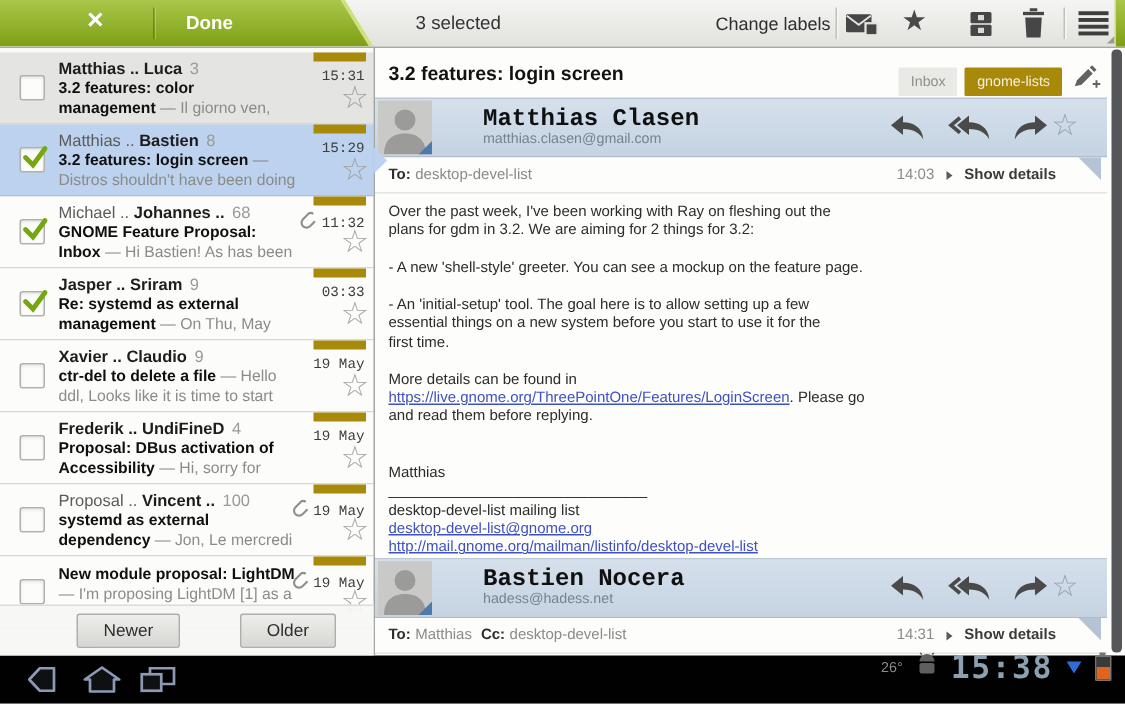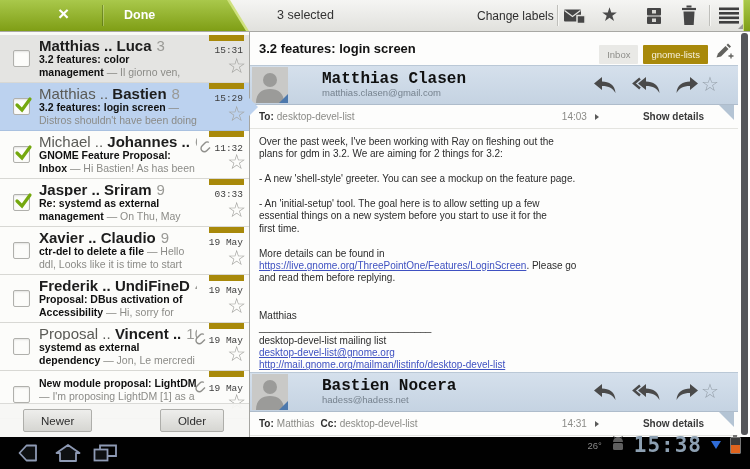--- a/index.html
+++ b/index.html
@@ -31,35 +31,35 @@
   #rows{position:absolute;top:4px;left:0;right:0;}
   .row{position:relative;height:47px;border-bottom:1px solid #d8d8d4;background:#fcfcfa;}
   .row.read{background:#e4e4e2;}
   .row.selected{background:#bcd2ef;border-color:#a9c1e0;}
   .row.selected::after{content:"";position:absolute;right:-9px;top:50%;margin-top:-9px;width:0;height:0;
      border-left:9px solid #bcd2ef;border-top:9px solid transparent;border-bottom:9px solid transparent;z-index:8;}
   .cb{position:absolute;left:13px;top:15px;width:15px;height:15px;background:#fcfcfa;
       border:1px solid #b0b0ac;border-radius:2px;box-shadow:inset 0 1px 2px rgba(0,0,0,.10);}
   .cb svg{position:absolute;left:-1px;top:-3px;}
   .rmain{position:absolute;left:39px;top:5px;width:158px;overflow:hidden;}
-  .senders{font-size:15px;line-height:12px;color:#5a5a56;white-space:nowrap;overflow:hidden;}
+  .senders{font-size:11px;line-height:12px;color:#5a5a56;white-space:nowrap;overflow:hidden;}
   .senders .sb{font-weight:bold;color:#1d1d1d;}
   .cnt{color:#9a9a96;margin-left:5px;}
   .subline{margin-top:1px;font-size:10.5px;line-height:12.5px;max-height:25px;overflow:hidden;}
   .subj{font-weight:bold;color:#101010;}
   .snip{color:#8b8b87;}
   .lbar{position:absolute;right:5px;top:0;width:35px;height:6px;background:#a8890a;}
   .rtime{position:absolute;right:6px;top:10px;display:flex;align-items:center;gap:3px;
          font-size:9.5px;color:#3d3d3d;font-family:Liberation Mono, monospace;}
   .rstar{position:absolute;right:3px;top:20px;font-size:21px;line-height:22px;color:#a2a29e;}
   .pager{position:absolute;left:0;right:0;bottom:0;height:33px;background:rgba(247,247,244,.94);
          border-top:1px solid rgba(205,205,200,.65);z-index:9;}
   .pbtn{position:absolute;top:5px;height:23px;line-height:22px;padding:0 17px;font-size:11.5px;color:#2d2d2d;
         background:linear-gradient(#eeeeec,#d6d6d2);border:1px solid #aeaeaa;border-radius:2px;
-        font-family:"Liberation Sans",sans-serif;}
+        font-family:"Liberation Sans",sans-serif;margin-left:28px;}
   .pbtn.newer{left:23px;}
   .pbtn.older{right:25px;}
   .divider{position:absolute;left:249px;top:31px;width:1px;height:406px;background:#a5a5a1;z-index:5;}
   
   .reader{position:absolute;left:250px;top:31px;width:491px;height:406px;background:#fdfdfc;overflow:hidden;}
   .reader-head{position:relative;height:34px;}
   .rtitle{position:absolute;left:9px;top:10px;font-size:13px;font-weight:bold;color:#121212;}
   .chips{position:absolute;right:33px;top:14px;display:flex;gap:5px;}
   .chip{font-size:9.5px;line-height:15px;padding:2px 8px;border-radius:1px;white-space:nowrap;}
   .chip.gray{background:#e9e9e6;color:#8e8e8a;}
@@ -74,21 +74,21 @@
   .memail{position:absolute;left:72px;top:21px;font-size:9.5px;color:#76828e;}
   .micon{position:absolute;top:9px;}
   .bstar{position:absolute;left:451px;top:5px;font-size:20px;color:#97a1ab;line-height:26px;}
   .to-row{position:relative;height:23px;width:488px;background:#fdfdfc;border-bottom:1px solid #e4e4e0;}
   .to-left{position:absolute;left:9px;top:6px;font-size:10px;color:#8a8a86;display:flex;gap:6px;white-space:nowrap;}
   .to-left b{color:#2e2e2e;}
   .to-left .pair{display:flex;gap:3px;}
   .to-right{position:absolute;right:34px;top:6px;display:flex;gap:8px;align-items:center;font-size:10px;}
   .t-time{color:#8a8a86;}
   .caret{width:0;height:0;border-left:4px solid #5a5a5a;border-top:3.5px solid transparent;border-bottom:3.5px solid transparent;}
-  .t-details{font-weight:bold;color:#3a3a3a;margin-left:36px;}
+  .t-details{font-weight:bold;color:#3a3a3a;}
   .fold{position:absolute;right:4px;top:0;width:0;height:0;
         border-top:15px solid #b4c4d4;border-left:15px solid transparent;}
   .mbody{padding:7px 10px 0 9px;font-size:10px;line-height:12.4px;color:#2c2c2c;
          white-space:pre-wrap;width:460px;height:236px;overflow:hidden;}
   .mbody .link{color:#3f51c1;text-decoration:underline;}
   .scrollbar{position:absolute;left:741px;top:33px;width:7px;height:402px;background:#55565a;border-radius:3px;z-index:12;}
   
   .system-bar{position:absolute;left:0;top:437px;width:750px;height:32px;background:#010101;}
   .nav{position:absolute;top:6px;}
   .nav.back{left:16px;} .nav.home{left:54px;} .nav.recents{left:92px;}

